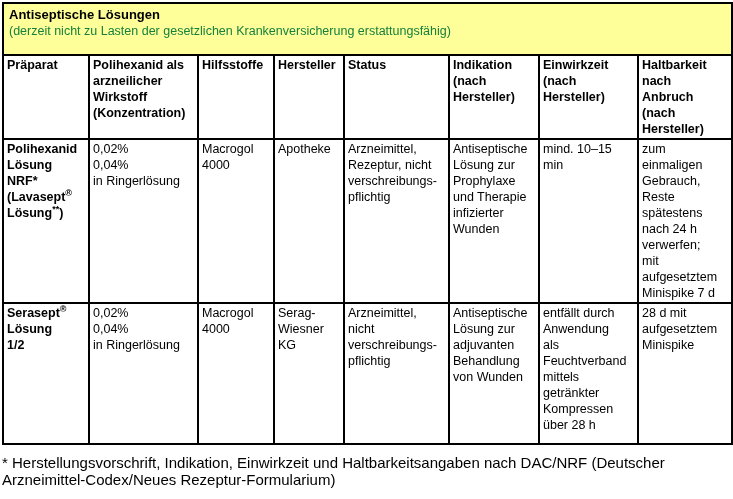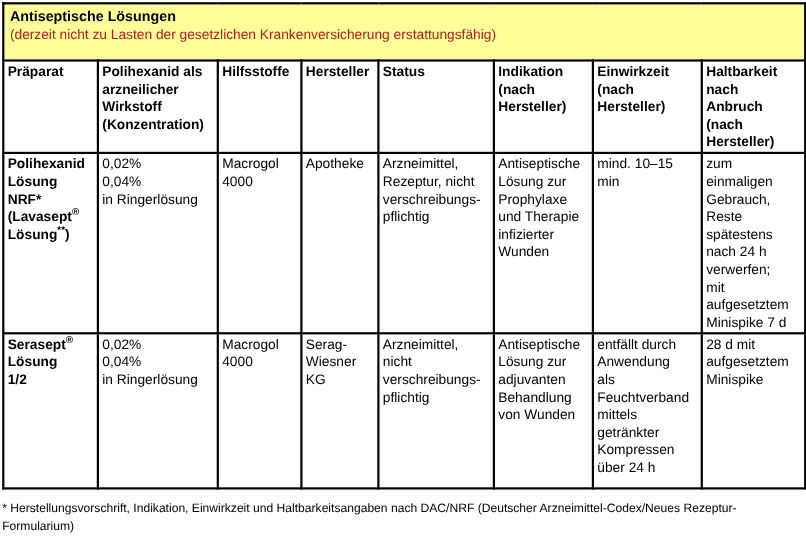--- a/index.html
+++ b/index.html
@@ -30,35 +30,35 @@
     overflow: hidden;
     word-wrap: break-word;
   }
   tr.band-row { height: 52px; }
   tr.band-row td {
     background: #FFFF99;
     padding: 2px 4px 2px 5px;
     white-space: normal;
   }
   .band-heading { font-weight: bold; font-size: 13px; line-height: 17px; }
-  .band-subheading { color: #b91c1c; font-size: 12.5px; line-height: 17px; }
+  .band-subheading { color: #15803d; font-size: 12.5px; line-height: 17px; }
 
   tr.header-row { height: 84px; margin-top: 20px; }
   tr.header-row th { font-weight: bold; }
 
   tr.data-row-0 { height: 120px; }
   tr.data-row-1 { height: 141px; }
   td.col-praeparat { font-weight: bold; }
 
   sup { font-size: 9px; line-height: 0; vertical-align: super; }
 
   .footnotes {
     margin-top: 9px;
     width: 729px;
-    font-size: 11px;
+    font-size: 15px;
     line-height: 17px;
   }
 </style>
 </head>
 <body>
 
 <div class="page">
 
   <table class="solutions">
     <colgroup>
@@ -156,21 +156,21 @@
 adjuvanten
 Behandlung
 von Wunden</td>
           <td class="col-einwirkzeit">entfällt durch
 Anwendung
 als
 Feuchtverband
 mittels
 getränkter
 Kompressen
-über 24 h</td>
+über 28 h</td>
           <td class="col-haltbarkeit">28 d mit
 aufgesetztem
 Minispike</td>
         </tr>
       </tbody>
   </table>
 
   <div class="footnotes" id="footnotes">
       <div>* Herstellungsvorschrift, Indikation, Einwirkzeit und Haltbarkeitsangaben nach DAC/NRF (Deutscher Arzneimittel-Codex/Neues Rezeptur-Formularium)</div>
     </div>

